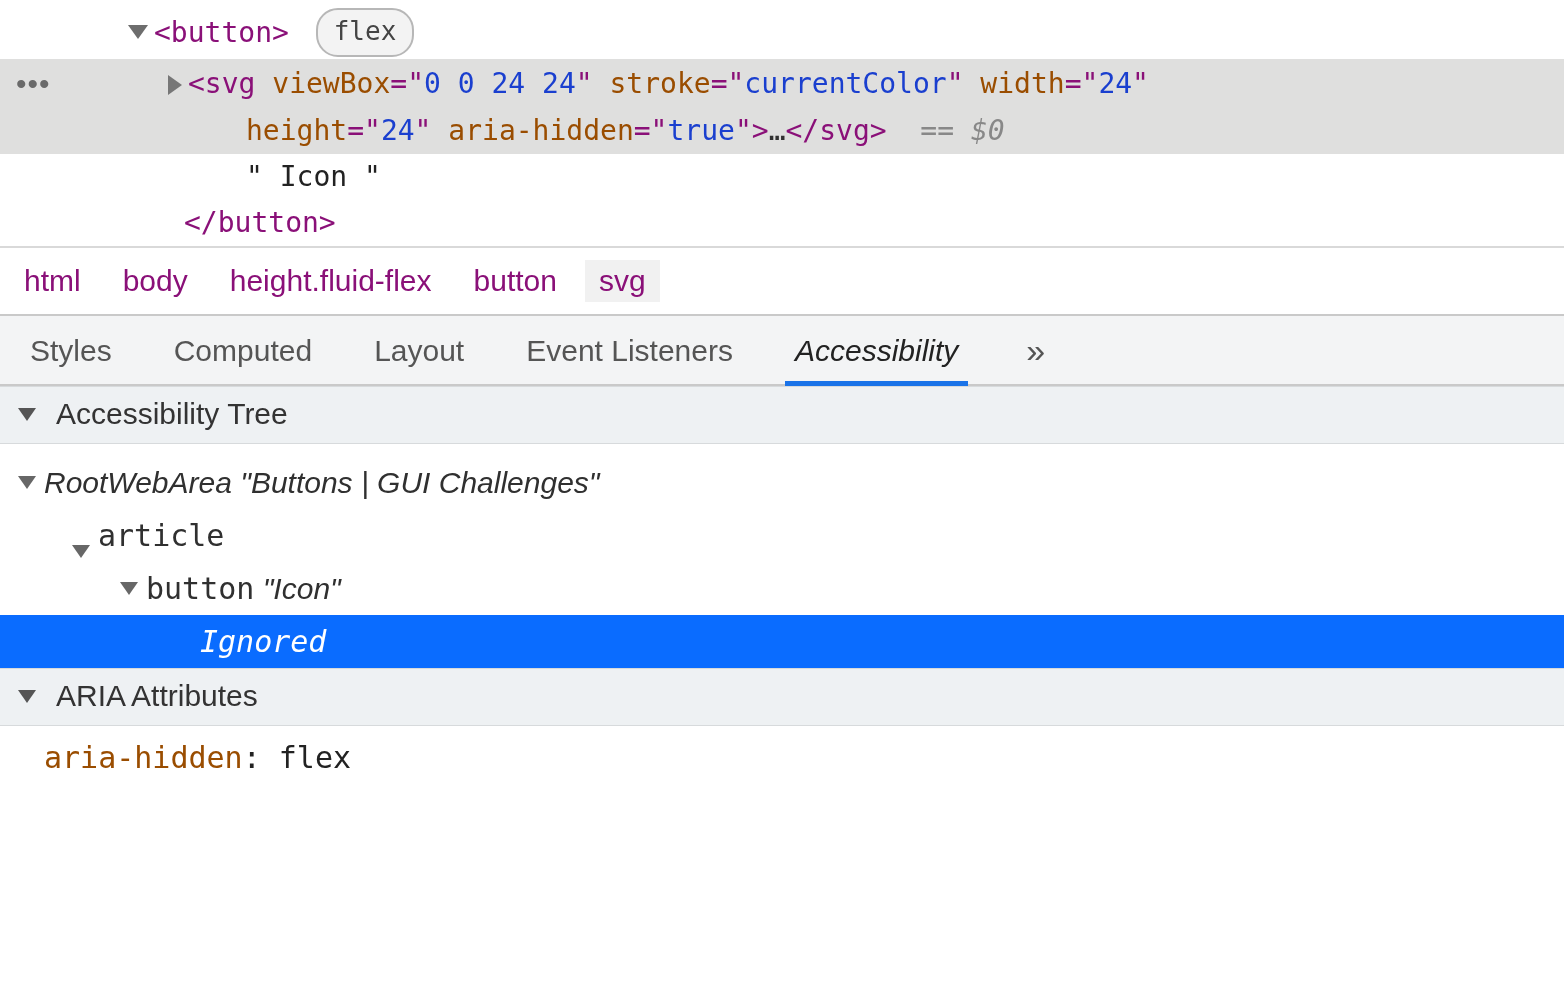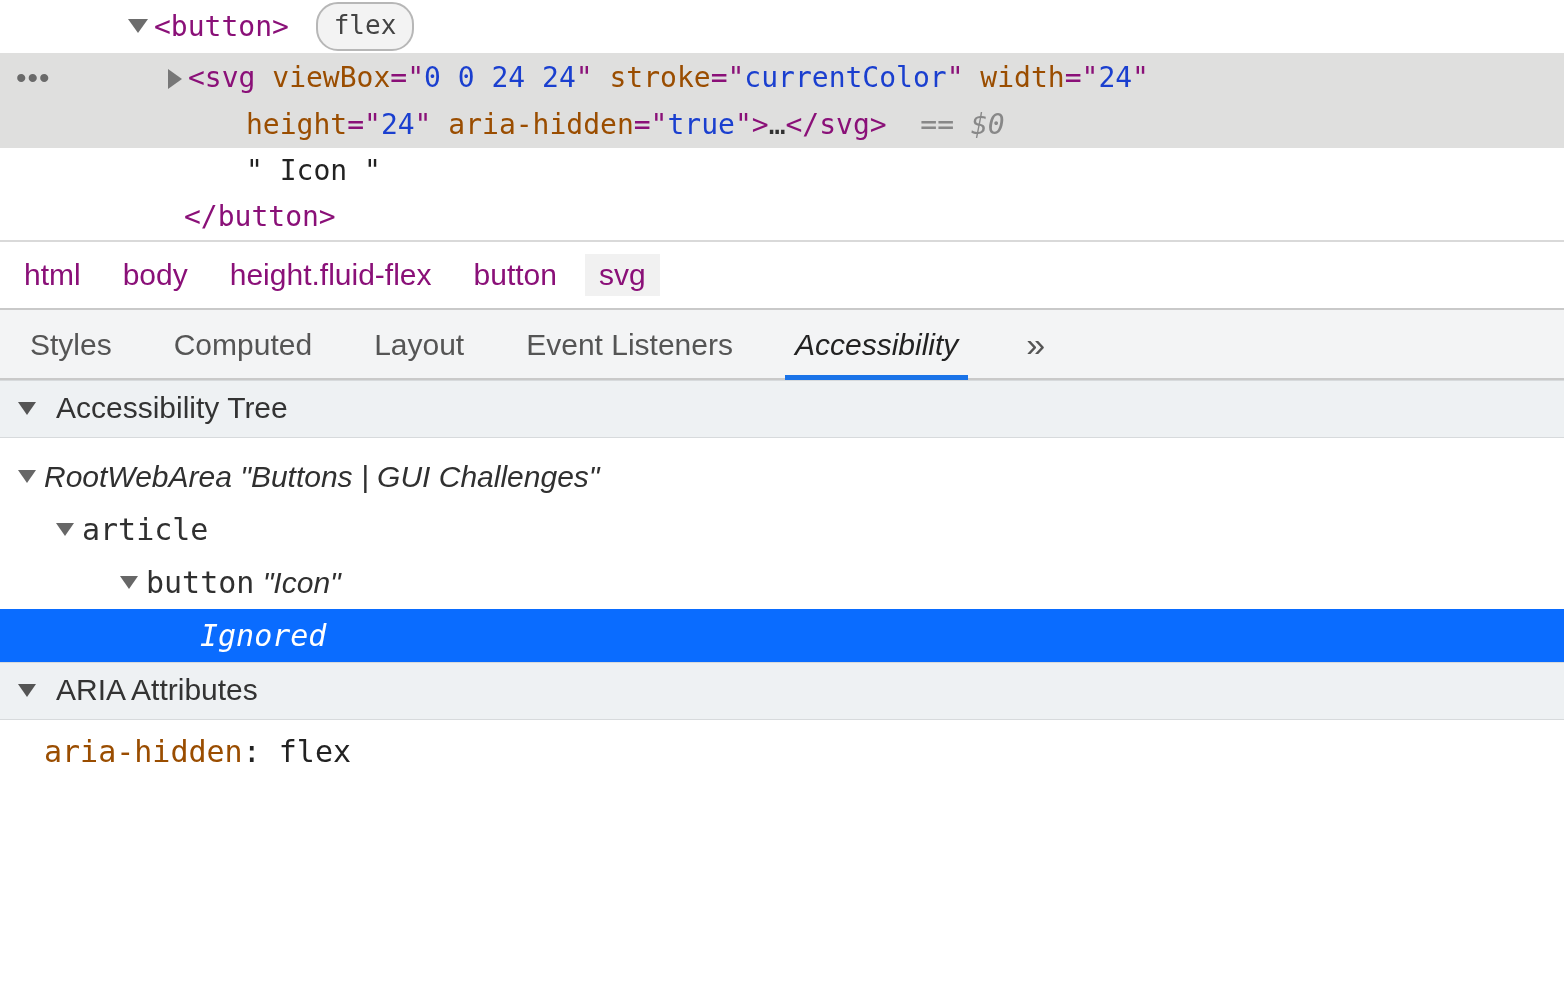--- a/index.html
+++ b/index.html
@@ -6,21 +6,21 @@
   html, body {
     margin: 0; padding: 0;
     font-family: -apple-system, BlinkMacSystemFont, "Segoe UI", Helvetica, Arial, sans-serif;
     font-size: 28px;
     background: #fff;
     color: #333;
   }
   .mono { font-family: ui-monospace, Menlo, Consolas, monospace; }
 
   
-  .dom-pane { padding-top: 0; }
+  .dom-pane { padding-top: 6px; }
   .dom-line {
     display: flex;
     align-items: center;
     padding: 2px 0 2px 0;
     line-height: 1.5;
     white-space: nowrap;
   }
   .dom-line.selected {
     background: #dfdfde;
   }
@@ -143,21 +143,21 @@
   }
   .a11y-row .chev{
     display:inline-block;width:0;height:0;margin-right:8px;
     border-left:9px solid transparent;
     border-right:9px solid transparent;
     border-top:13px solid #676767;
   }
   .a11y-row .role{ font-family: ui-monospace, Menlo, Consolas, monospace; color:#303030;}
   .a11y-row .name{ font-style:italic; color:#303030;}
   .pad0{ padding-left:18px;}
-  .pad1{ padding-left:56px;}
+  .pad1{ padding-left:72px;align-items:flex-end;}
   .pad2{ padding-left:120px;}
   .pad3{ padding-left:200px;}
   .ignored-row{
     background:#0a6cff;
     color:#fff;
     font-style:italic;
     font-family: ui-monospace, Menlo, Consolas, monospace;
   }
   .checkbox{
     width:34px;height:34px;border:3px solid #8a8a8a;border-radius:10px;

